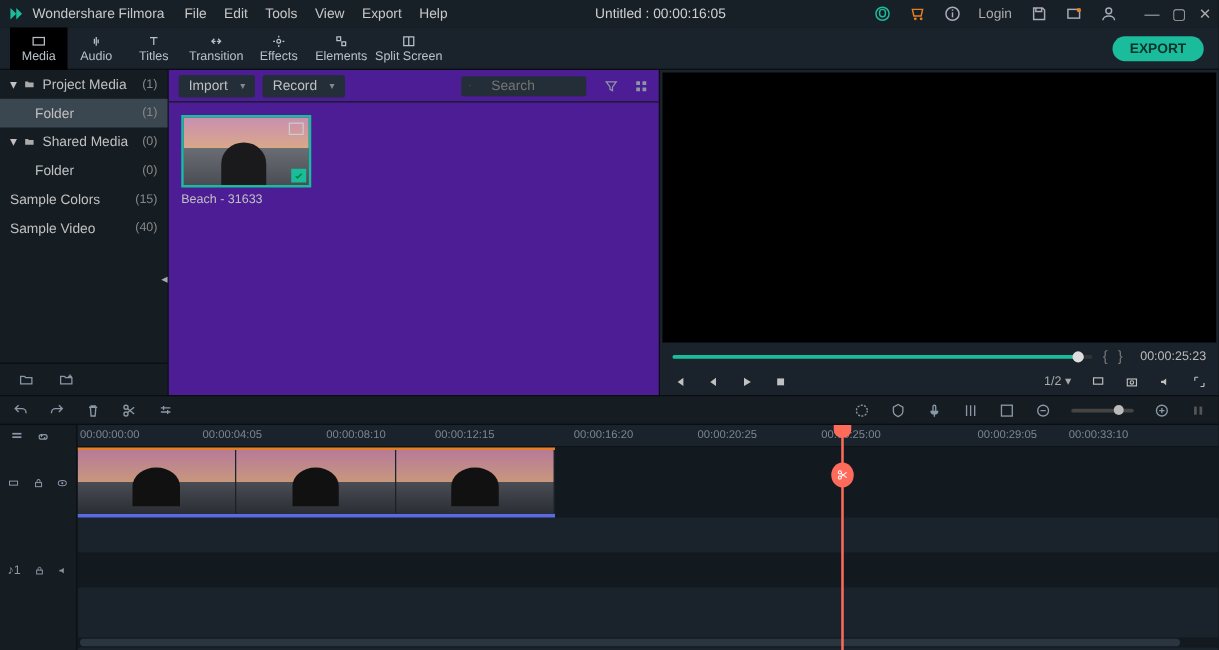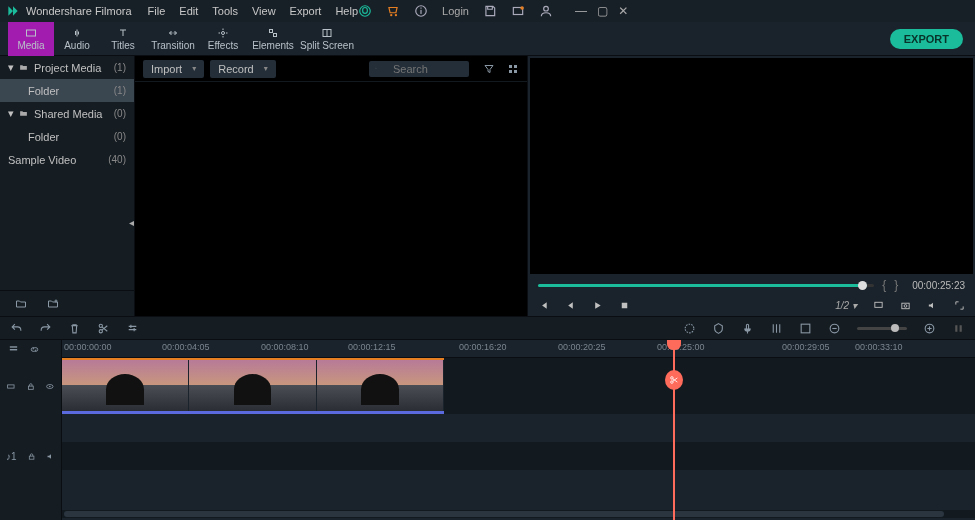--- a/index.html
+++ b/index.html
@@ -17,35 +17,35 @@
   .login { font-size: 11px; color: #aaa; cursor: pointer; }
   .win-btns { display: flex; gap: 10px; margin-left: 8px; }
   .win-btns span { font-size: 12px; color: #aaa; cursor: pointer; }
 
   .toolbar { height: 34px; background: #1a232b; display: flex; align-items: center; border-bottom: 1px solid #0a0e12;}
   .toolbar-left { display: flex; align-items: center; padding-left: 8px; }
   .tool-tab { display: flex; flex-direction: column; align-items: center; justify-content: center; width: 46px; height: 34px; cursor: pointer; }
   .tool-tab.wide { width: 54px; }
   .tool-tab svg { width: 14px; height: 12px; fill: #b8c0c8; }
   .tool-tab span { font-size: 10px; color: #b8c0c8; margin-top: 1px; }
-  .tool-tab.active { background: #a21caf; }
+  .tool-tab.active { background: #000000; }
   .export-btn { margin-left: auto; margin-right: 12px; background: #1abc9c; color: #08332a; font-size: 11px; font-weight: 600; padding: 4px 14px; border-radius: 11px; cursor: pointer; border:none;}
 
   .main-row { display: flex; height: 260px; }
   .sidebar { width: 135px; background: #151c22; border-right: 1px solid #0a0e12; display: flex; flex-direction: column; }
   .sb-item { display: flex; align-items: center; height: 23px; padding: 0 8px; font-size: 11px; color: #c0c0c0; cursor: pointer; }
   .sb-item .count { margin-left: auto; color: #888; font-size: 10px; }
   .sb-item.sel { background: #3a4650; }
   .sb-item .caret { width: 8px; margin-right: 2px; }
   .sb-item .folder-ico { width: 11px; height: 9px; fill: #aaa; margin-right: 5px; }
   .sb-item.indent { padding-left: 28px; }
   .sb-bottom { margin-top: auto; height: 26px; display: flex; align-items: center; gap: 18px; padding: 0 14px; border-top:1px solid #0a0e12;}
   .sb-bottom svg { width: 14px; height: 12px; fill: #8a98a5; cursor: pointer; }
 
-  .media-panel { width: 393px; background: #000000; display: flex; flex-direction: column; border-right:1px solid #0a0e12;}
+  .media-panel { width: 393px; background: #4c1d95; display: flex; flex-direction: column; border-right:1px solid #0a0e12;}
   .media-top { height: 26px; display: flex; align-items: center; padding: 0 8px; gap: 6px; border-bottom:1px solid #121a20;}
   .dd { background: #232e38; font-size: 11px; color: #c0c0c0; padding: 3px 8px; border-radius: 2px; display: flex; align-items: center; gap: 10px; cursor: pointer; }
   .dd .chev { font-size: 8px; color: #888; }
   .search { margin-left: auto; background: #232e38; border-radius: 2px; padding: 2px 6px; display: flex; align-items: center; gap: 16px; width: 100px;}
   .search input { background: transparent; border: none; outline: none; color: #aaa; font-size: 11px; width: 70px;}
   .media-icons { display: flex; gap: 12px; margin-left: 8px; }
   .media-icons svg { width: 12px; height: 12px; fill: #8a98a5; cursor: pointer; }
   .media-body { flex: 1; padding: 10px; position: relative; }
   .thumb { width: 104px; }
   .thumb-img { width: 104px; height: 58px; border: 2px solid #1abc9c; position: relative; background: linear-gradient(to bottom, #c98fb0 0%, #d9a78a 45%, #6a6d73 45%, #4a4d53 100%); }
@@ -56,21 +56,21 @@
   .collapse-arrow { position: absolute; left: -6px; top: 135px; color:#aaa; font-size:10px;}
 
   .preview { flex: 1; background: #1a232b; display: flex; flex-direction: column; }
   .preview-video { flex: 1; background: #000; margin: 2px; }
   .preview-scrub { height: 18px; display: flex; align-items: center; padding: 0 10px; gap: 8px; }
   .scrub-track { flex: 1; height: 3px; background: #333; position: relative; border-radius:2px;}
   .scrub-fill { position: absolute; left: 0; top: 0; height: 100%; width: 98%; background: #1abc9c; border-radius:2px;}
   .scrub-thumb { position: absolute; right: 2%; top: -3px; width: 9px; height: 9px; background: #ddd; border-radius: 50%; }
   .brace { color: #777; font-size: 12px; cursor:pointer;}
   .time-label { font-size: 10px; color: #bbb; margin-left: 6px; }
-  .preview-ctrl { height: 22px; display: flex; align-items: center; padding: 0 10px; gap: 16px; font-style: italic; }
+  .preview-ctrl { height: 22px; display: flex; align-items: center; padding: 0 10px; gap: 16px; }
   .preview-ctrl svg { width: 11px; height: 11px; fill: #c0c0c0; cursor: pointer; }
   .preview-ctrl .spacer { flex: 1; }
   .preview-ctrl .scale { font-size: 10px; color: #aaa; }
 
   .tl-toolbar { height: 24px; background: #151c22; border-top: 1px solid #0a0e12; border-bottom: 1px solid #0a0e12; display: flex; align-items: center; padding: 0 10px; gap: 16px; }
   .tl-toolbar svg { width: 13px; height: 13px; fill: #8a98a5; cursor: pointer; }
   .tl-toolbar .spacer { flex: 1; }
   .zoom-slider { width: 50px; height: 3px; background: #444; position: relative; border-radius:2px;}
   .zoom-slider .zthumb { position: absolute; right: 8px; top: -3px; width: 8px; height: 8px; background: #bbb; border-radius: 50%; }
 
@@ -106,20 +106,21 @@
     </svg>
   <span class="app-name">Wondershare Filmora</span>
   <div class="menu">
     <span>File</span>
     <span>Edit</span>
     <span>Tools</span>
     <span>View</span>
     <span>Export</span>
     <span>Help</span>
   </div>
+  <div class="title-center">Untitled : 00:00:16:05</div>
   <div class="title-right">
     <svg class="ico green" viewBox="0 0 24 24">
         <circle cx="12" cy="12" r="9" fill="none" stroke="#1abc9c" stroke-width="2"></circle>
         <path d="M8 10a4 4 0 018 0v2a4 4 0 01-8 0z" fill="none" stroke="#1abc9c" stroke-width="2"></path>
       </svg>
     <svg class="ico orange" viewBox="0 0 24 24">
         <path fill="none" stroke="#e67e22" stroke-width="2" d="M5 6h14l-2 9H7zM9 20a1 1 0 100-2 1 1 0 000 2zm8 0a1 1 0 100-2 1 1 0 000 2z"></path>
       </svg>
     <svg class="ico" viewBox="0 0 24 24">
         <circle cx="12" cy="12" r="9" fill="none" stroke="#aab" stroke-width="2"></circle>
@@ -216,20 +217,24 @@
         <span class="caret">▾</span>
         <svg class="folder-ico" viewBox="0 0 24 24">
           <path d="M3 6h6l2 2h10v10H3z"></path>
         </svg>
         <span>Shared Media</span>
         <span class="count">(0)</span>
       </div>
     <div class="sb-item indent">
         <span>Folder</span>
         <span class="count">(0)</span>
+      </div>
+    <div class="sb-item">
+        <span>Sample Colors</span>
+        <span class="count">(15)</span>
       </div>
     <div class="sb-item">
         <span>Sample Video</span>
         <span class="count">(40)</span>
       </div>
     <div class="sb-bottom">
       <svg viewBox="0 0 24 24">
           <path d="M3 6h6l2 2h10v10H3z" fill="none" stroke="#8a98a5" stroke-width="2"></path>
         </svg>
       <svg viewBox="0 0 24 24">
@@ -262,20 +267,32 @@
         <svg viewBox="0 0 24 24">
             <rect x="4" y="4" width="6" height="6"></rect>
             <rect x="14" y="4" width="6" height="6"></rect>
             <rect x="4" y="14" width="6" height="6"></rect>
             <rect x="14" y="14" width="6" height="6"></rect>
           </svg>
       </div>
     </div>
     <div class="media-body">
       <span class="collapse-arrow">◂</span>
+      <div class="thumb">
+        <div class="thumb-img">
+          <div class="sil"></div>
+          <div class="add"></div>
+          <div class="chk">
+              <svg width="8" height="8" viewBox="0 0 24 24">
+                <path d="M5 12l4 4L19 6" fill="none" stroke="#083" stroke-width="4"></path>
+              </svg>
+            </div>
+        </div>
+        <div class="thumb-label">Beach - 31633</div>
+      </div>
     </div>
   </div>
 
   <div class="preview">
     <div class="preview-video"></div>
     <div class="preview-scrub">
       <div class="scrub-track">
           <div class="scrub-fill"></div>
           <div class="scrub-thumb"></div>
         </div>

